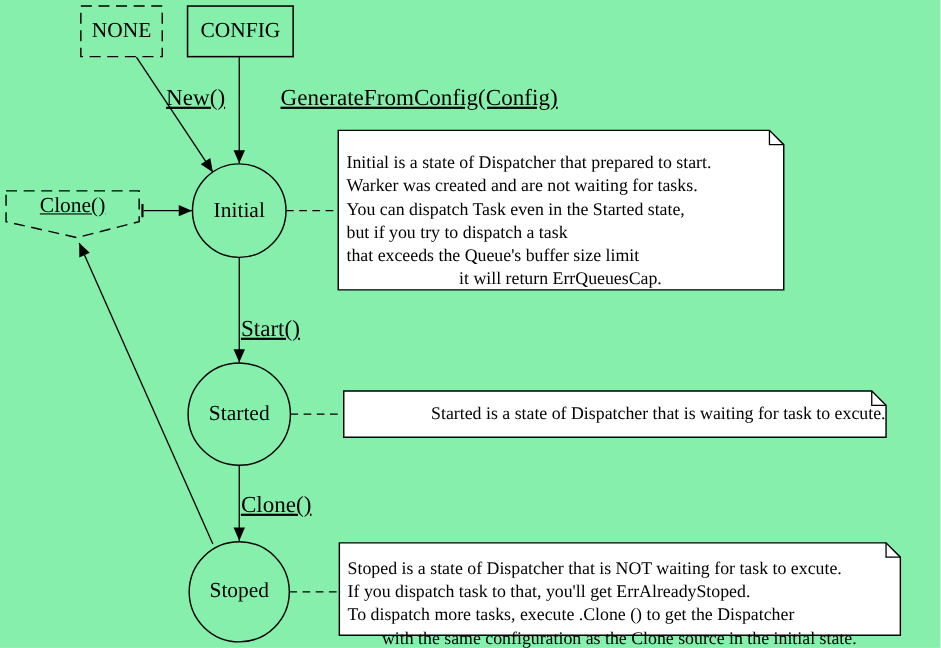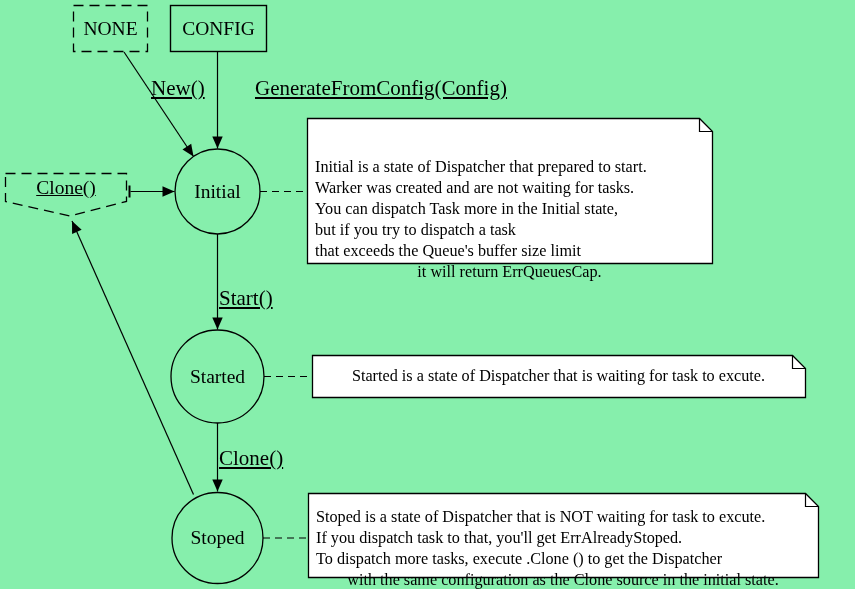--- a/index.html
+++ b/index.html
@@ -81,30 +81,30 @@
   <div class="node-label" style="left:5px; top:172px; width:122px; height:32px;text-decoration:underline;">Clone()</div>
   <div class="node-label" style="left:167px; top:181px; width:101px; height:21px;">Initial</div>
   <div class="node-label" style="left:167px; top:366px; width:101px; height:21px;">Started</div>
   <div class="node-label" style="left:167px; top:527px; width:101px; height:21px;">Stoped</div>
 
   <div class="edge-label" style="left:151px; top:78px;">New()</div>
   <div class="edge-label" style="left:218px; top:78px;margin-left:37px;">GenerateFromConfig(Config)</div>
   <div class="edge-label" style="left:219px; top:288px;">Start()</div>
   <div class="edge-label" style="left:219px; top:448px;">Clone()</div>
 
-  <div class="note-text" style="left:307px; top:137px; width:405px; padding-top:20px;">
+  <div class="note-text" style="left:307px; top:118px; width:405px; padding-top:20px;">
     <div class="note-line">Initial is a state of Dispatcher that prepared to start.</div>
     <div class="note-line">Warker was created and are not waiting for tasks.</div>
-    <div class="note-line">You can dispatch Task more in the Initial state,</div>
+    <div class="note-line">You can dispatch Task even in the Started state,</div>
     <div class="note-line">but if you try to dispatch a task</div>
     <div class="note-line">that exceeds the Queue's buffer size limit</div>
     <div class="note-line center">it will return ErrQueuesCap.</div>
   </div>
 
-  <div class="note-text" style="left:312px; top:355px; width:493px; height:43px; display:flex; align-items:center; justify-content:center;">
+  <div class="note-text" style="left:312px; top:355px; width:493px; height:43px; display:flex; align-items:center; justify-content:flex-end;">
     <div class="note-line" style="padding-left:0;">Started is a state of Dispatcher that is waiting for task to excute.</div>
   </div>
 
   <div class="note-text" style="left:308px; top:493px; width:510px; padding-top:14px;">
     <div class="note-line">Stoped is a state of Dispatcher that is NOT waiting for task to excute.</div>
     <div class="note-line">If you dispatch task to that, you'll get ErrAlreadyStoped.</div>
     <div class="note-line">To dispatch more tasks, execute .Clone () to get the Dispatcher</div>
     <div class="note-line center">with the same configuration as the Clone source in the initial state.</div>
   </div>
 

